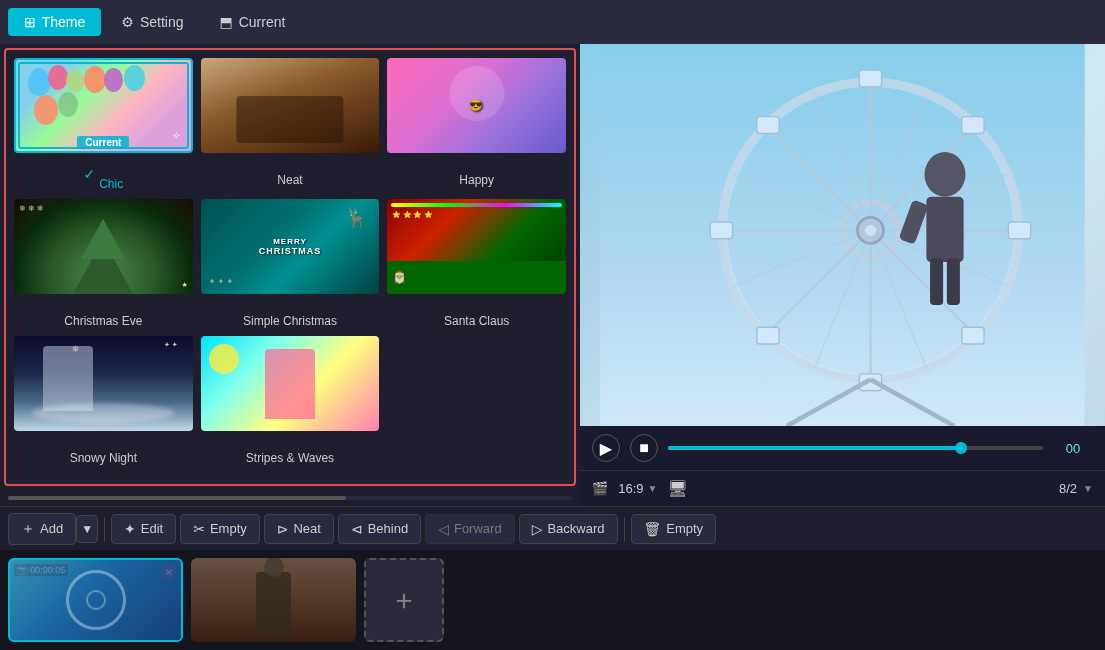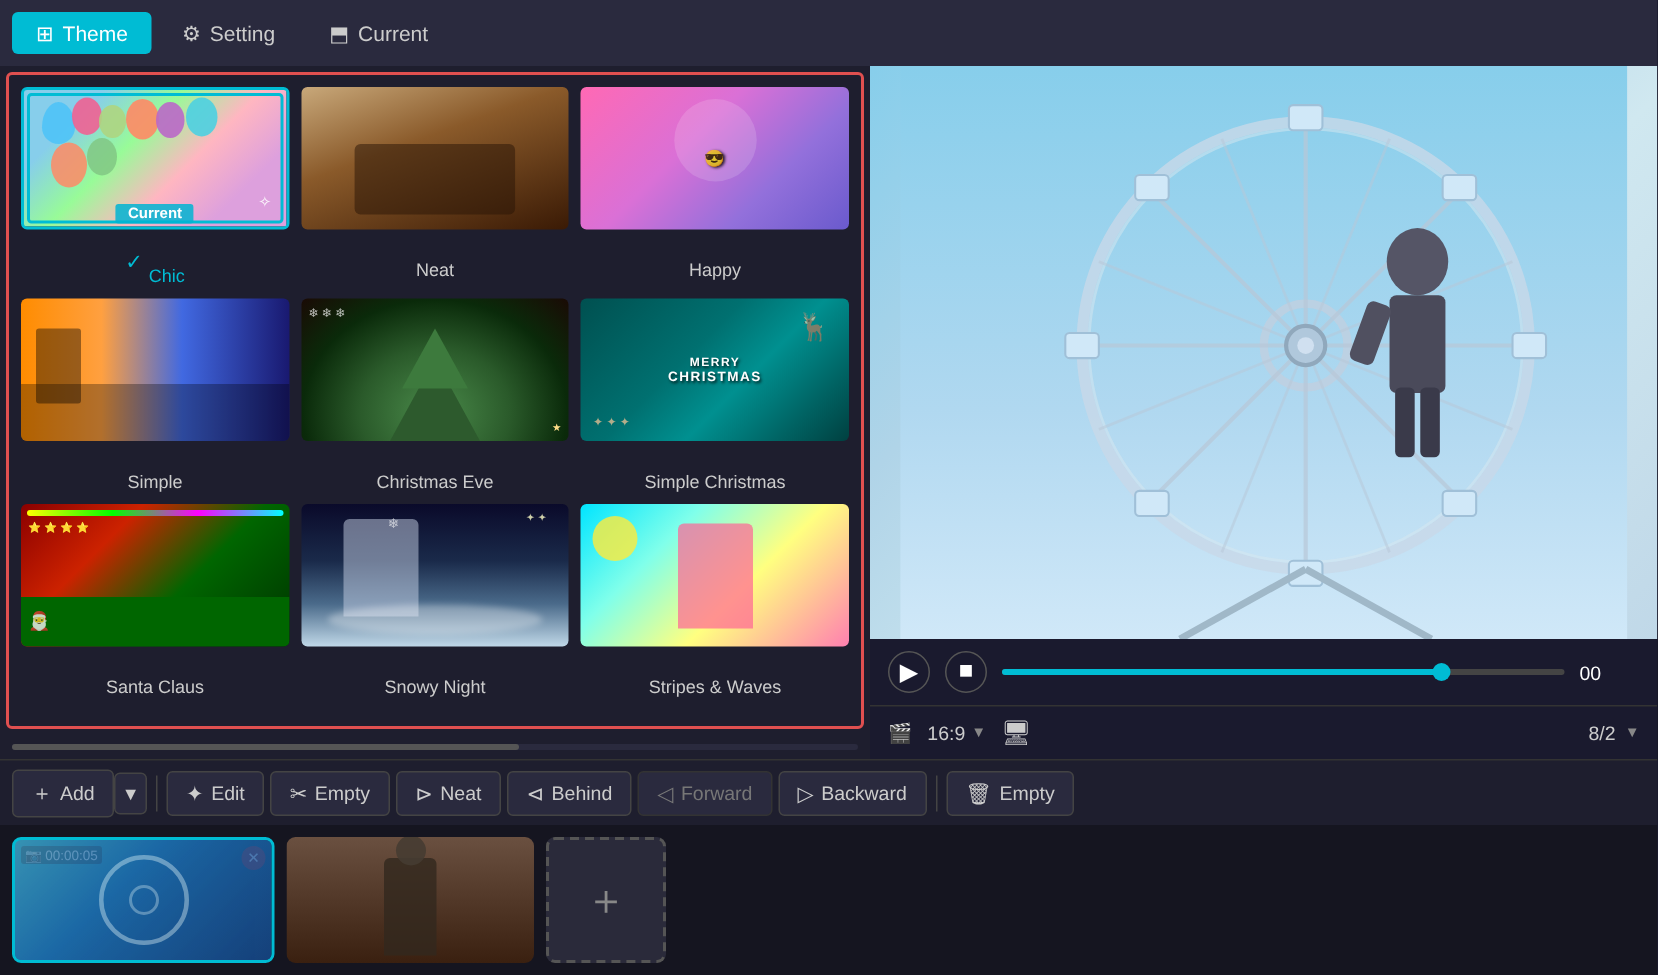--- a/index.html
+++ b/index.html
@@ -185,24 +185,24 @@
     .progress-thumb {
       position: absolute;
       right: -6px;
       top: -4px;
       width: 12px;
       height: 12px;
       background: #00bcd4;
       border-radius: 50%;
     }
     .time-display {
-      color: #ffffff;
+      color: #5eead4;
       font-size: 13px;
       min-width: 40px;
-      text-align: left;
+      text-align: center;
     }
 
     .video-meta-row {
       background: #1a1a2e;
       padding: 4px 12px;
       display: flex;
       align-items: center;
       gap: 10px;
       height: 36px;
       border-top: 1px solid #333;
@@ -460,27 +460,20 @@
         </div>
 
         <div class="theme-item">
           <div class="theme-thumb thumb-content-happy">
             <div style="position:absolute;top:8px;left:50%;transform:translateX(-50%);width:55px;height:55px;background:rgba(255,255,255,0.15);border-radius:50%;"></div>
             <div class="thumb-overlay">😎</div>
           </div>
           <span class="theme-label">Happy</span>
         </div>
 
-        <div class="theme-item">
-          <div class="theme-thumb thumb-content-simple">
-            <div style="position:absolute;bottom:0;left:0;right:0;height:40%;background:rgba(0,0,0,0.3);"></div>
-            <div style="position:absolute;top:20px;left:10px;width:30px;height:50px;background:rgba(0,0,0,0.4);border-radius:2px;"></div>
-          </div>
-          <span class="theme-label">Simple</span>
-        </div>
 
         <div class="theme-item">
           <div class="theme-thumb thumb-content-xmaseve">
             <div style="position:absolute;bottom:0;left:50%;transform:translateX(-50%);width:0;height:0;border-left:30px solid transparent;border-right:30px solid transparent;border-bottom:55px solid #2d5a2d;"></div>
             <div style="position:absolute;bottom:35px;left:50%;transform:translateX(-50%);width:0;height:0;border-left:22px solid transparent;border-right:22px solid transparent;border-bottom:40px solid #3d7a3d;"></div>
             <div style="position:absolute;top:5px;left:5px;font-size:8px;color:#ffffff;opacity:0.7;">❄ ❄ ❄</div>
             <div style="position:absolute;bottom:5px;right:5px;font-size:7px;color:#ffdd88;">★</div>
           </div>
           <span class="theme-label">Christmas Eve</span>
         </div>

